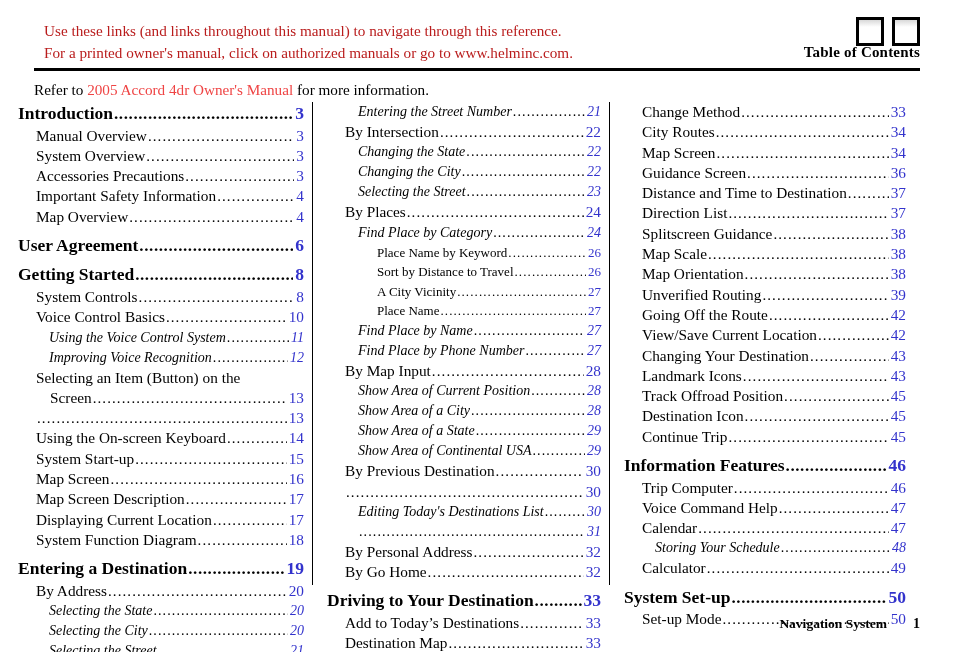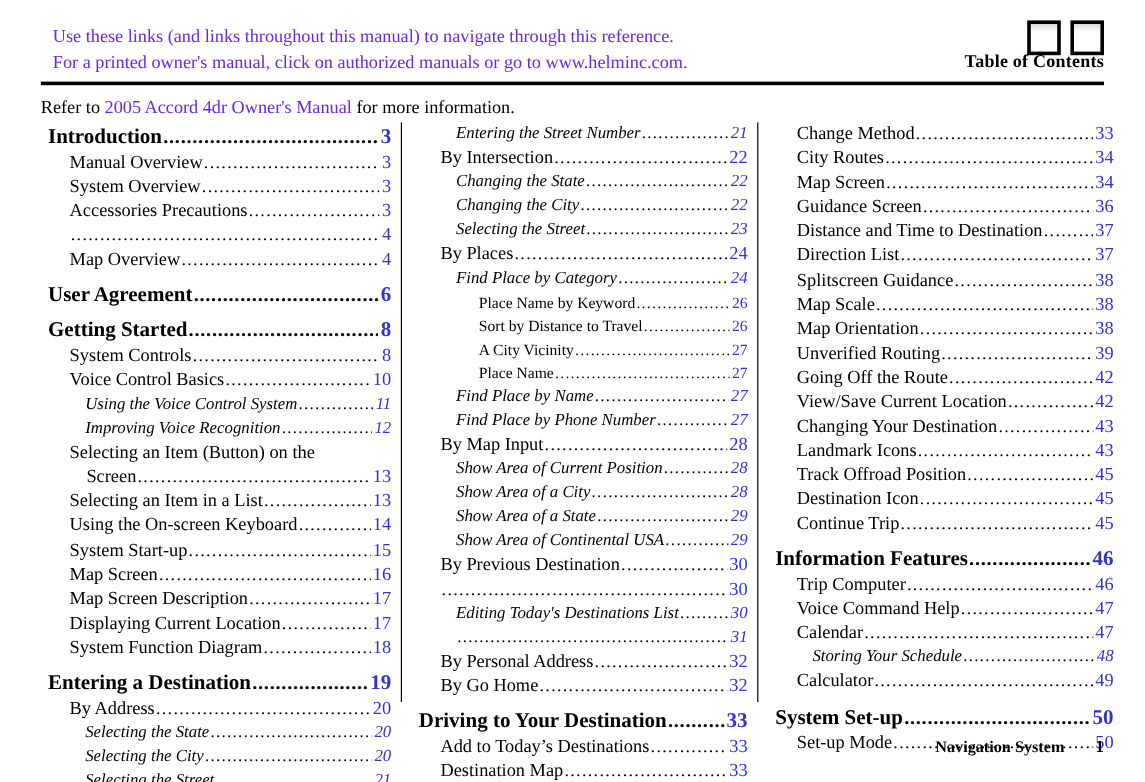--- a/index.html
+++ b/index.html
@@ -13,21 +13,21 @@
   }
   .page { position: relative; width: 954px; height: 652px; }
 
   
   .intro-block {
     position: absolute;
     left: 44px; top: 20px;
     width: 660px;
     font-size: 15.2px;
     line-height: 22px;
-    color: #6d28d9;
+    color: #b91c1c;
   }
   .intro-line { white-space: nowrap; }
 
   .nav-boxes {
     position: absolute;
     right: 34px; top: 17px;
     display: flex; gap: 8px;
   }
   .nav-box {
     width: 28px; height: 29px;
@@ -49,26 +49,26 @@
     width: 886px; height: 3px;
     background: #000;
   }
 
   .refer-line {
     position: absolute;
     left: 34px; top: 81px;
     font-size: 15.2px;
     white-space: nowrap;
   }
-  .link { color: #6d28d9; }
+  .link { color: #ef4444; }
 
   
   .columns {
     position: absolute;
-    left: 40px; top: 102px;
+    left: 18px; top: 102px;
     width: 886px; height: 485px;
     display: flex;
   }
   .col {
     position: relative;
     height: 100%;
   }
   .col-1 { width: 294px; padding-right: 8px; }
   .col-2 { width: 296px; padding-left: 14px; padding-right: 8px; }
   .col-3 { width: 296px; padding-left: 14px; }
@@ -198,20 +198,21 @@
           <span class="txt">System Overview</span>
           <span class="dots">........................................................................................................</span>
           <span class="pg">3</span>
         </div>
         <div class="entry lvl1">
           <span class="txt">Accessories Precautions</span>
           <span class="dots">........................................................................................................</span>
           <span class="pg">3</span>
         </div>
         <div class="entry lvl1">
+          <span class="txt">Important Safety Information</span>
           <span class="dots">........................................................................................................</span>
           <span class="pg">4</span>
         </div>
         <div class="entry lvl1">
           <span class="txt">Map Overview</span>
           <span class="dots">........................................................................................................</span>
           <span class="pg">4</span>
         </div>
         <div class="entry lvl0">
           <span class="txt">User Agreement</span>
@@ -245,21 +246,20 @@
         </div>
         <div class="entry lvl1">
           <span class="txt">Selecting an Item (Button) on the</span>
         </div>
         <div class="entry lvl1 wrap-line nogap">
           <span class="txt">Screen</span>
           <span class="dots">........................................................................................................</span>
           <span class="pg">13</span>
         </div>
         <div class="entry lvl1">
-          <span class="txt">Selecting an Item in a List</span>
           <span class="dots">........................................................................................................</span>
           <span class="pg">13</span>
         </div>
         <div class="entry lvl1">
           <span class="txt">Using the On-screen Keyboard</span>
           <span class="dots">........................................................................................................</span>
           <span class="pg">14</span>
         </div>
         <div class="entry lvl1">
           <span class="txt">System Start-up</span>

